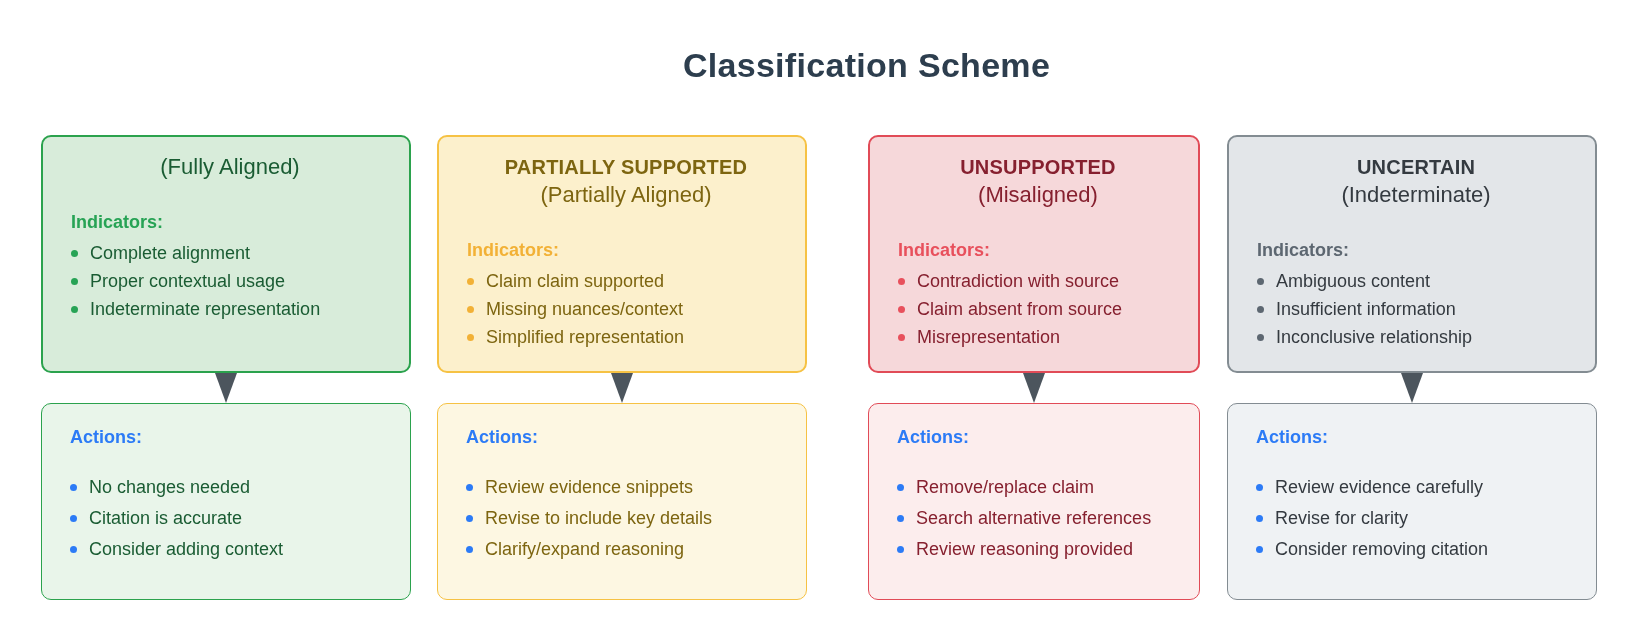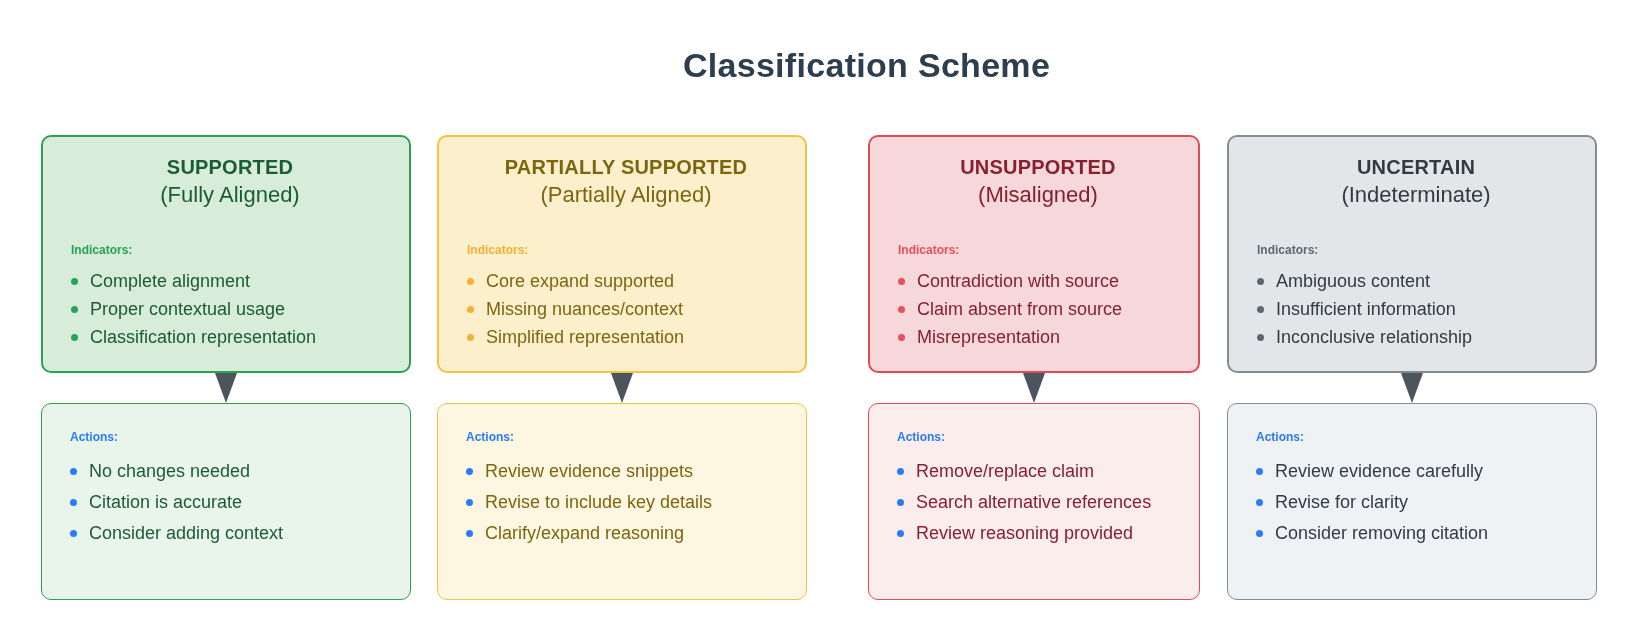--- a/index.html
+++ b/index.html
@@ -49,28 +49,28 @@
     color: var(--heading-color, #333);
     letter-spacing: 0.2px;
   }
   .card-subtitle {
     text-align: center;
     font-size: 22px;
     line-height: 28px;
     color: var(--heading-color, #333);
   }
 
-  .section-label { font-size: 12px; font-weight: bold; line-height: 26px; }
+  .section-label { font-size: 18px; font-weight: bold; line-height: 26px; }
   .ind-label { margin-top: 28px; color: var(--label-color, #666); }
   .act-label { color: var(--actions-color, #2c7bf6); }
 
   ul.blist { list-style: none; }
   .ind-list { margin-top: 4px; }
   .ind-list li { line-height: 28px; }
-  .act-list { margin-top: 6px; text-align: center; }
+  .act-list { margin-top: 22px; text-align: center; }
   .act-list li { line-height: 31px; }
   .blist li {
     display: flex;
     align-items: center;
     font-size: 18px;
     color: var(--text-color, #333);
   }
   .bullet {
     width: 7px; height: 7px;
     border-radius: 50%;
@@ -97,35 +97,34 @@
 </style>
 </head>
 <body>
 
 <div class="canvas" style="--title-color: #2d3e4e; --actions-color: #2c7bf6; --arrow-color: #4c555d;">
 
   <h1 class="page-title">Classification Scheme</h1>
 
   <div class="column col-0" style="--border: #2ba24d; --indicator-bg: #d8ecda; --action-bg: #e9f5ea; --heading-color: #1a5c33; --label-color: #27a355; --text-color: #1a5c33;">
     <div class="card indicator-card">
-      <div class="card-title">SUPPORTED</div>
       <div class="card-subtitle">(Fully Aligned)</div>
       <div class="section-label ind-label">Indicators:</div>
       <ul class="blist ind-list">
         <li>
             <span class="bullet ind-bullet"></span>
             <span>Complete alignment</span>
           </li>
         <li>
             <span class="bullet ind-bullet"></span>
             <span>Proper contextual usage</span>
           </li>
         <li>
             <span class="bullet ind-bullet"></span>
-            <span>Classification representation</span>
+            <span>Indeterminate representation</span>
           </li>
       </ul>
     </div>
     <div class="arrow-down"></div>
     <div class="card action-card">
       <div class="section-label act-label">Actions:</div>
       <ul class="blist act-list">
         <li>
             <span class="bullet act-bullet"></span>
             <span>No changes needed</span>
@@ -143,21 +142,21 @@
   </div>
 
   <div class="column col-1" style="--border: #f6c244; --indicator-bg: #fcf0cc; --action-bg: #fdf7e2; --heading-color: #7d6510; --label-color: #f2b136; --text-color: #7d6510;">
     <div class="card indicator-card">
       <div class="card-title">PARTIALLY SUPPORTED</div>
       <div class="card-subtitle">(Partially Aligned)</div>
       <div class="section-label ind-label">Indicators:</div>
       <ul class="blist ind-list">
         <li>
             <span class="bullet ind-bullet"></span>
-            <span>Core expand supported</span>
+            <span>Claim claim supported</span>
           </li>
         <li>
             <span class="bullet ind-bullet"></span>
             <span>Missing nuances/context</span>
           </li>
         <li>
             <span class="bullet ind-bullet"></span>
             <span>Simplified representation</span>
           </li>
       </ul>

